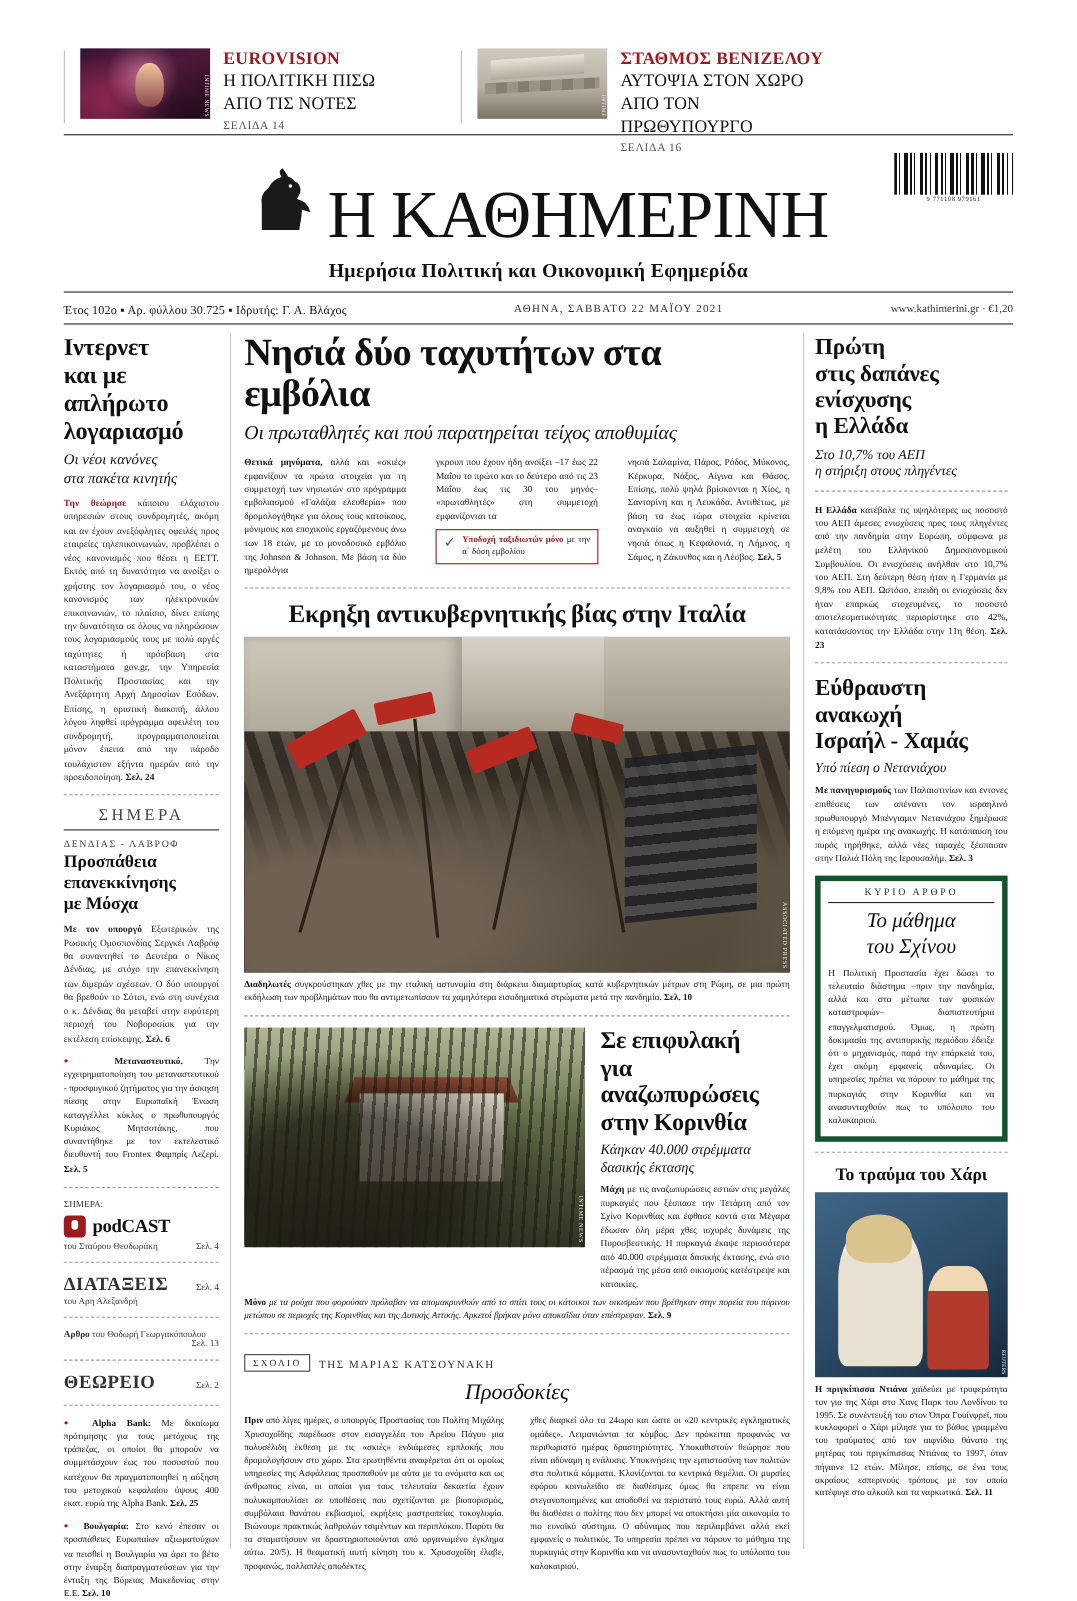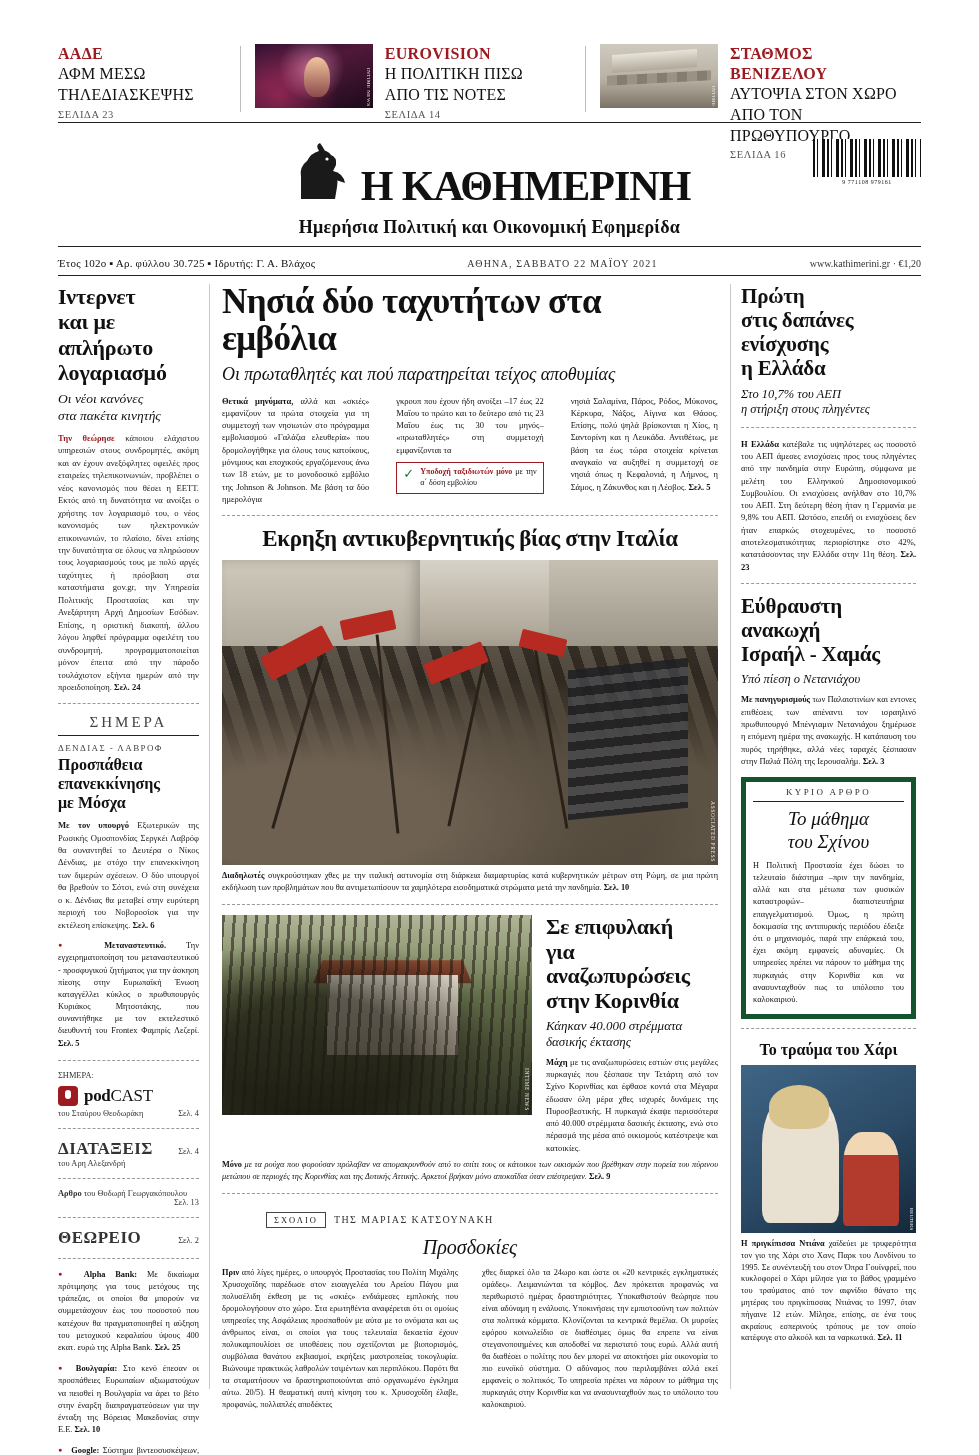--- a/index.html
+++ b/index.html
@@ -48,27 +48,27 @@
     content:""; position:absolute; left:10%; top:12%; width:72%; height:28%;
     background:linear-gradient(180deg,#e8e3d8,#b0a99b); transform:skewY(-4deg);
   }
   .thumb-caption { position:absolute; right:2px; bottom:2px; font-size:5px; color:#efefef; letter-spacing:.5px; writing-mode:vertical-rl; }
 
   
   .rule { border-top:1px solid #222; }
   .masthead { position:relative; text-align:center; padding-top:14px; }
   .logo-row { display:flex; align-items:center; justify-content:center; gap:14px; }
   .sphinx { width:58px; height:62px; position:relative; flex:0 0 58px; }
-  .nameplate { font-family:"Liberation Serif", serif; font-weight:bold; font-size:42px; letter-spacing:-1px; line-height:1;margin-top:28px; }
+  .nameplate { font-family:"Liberation Serif", serif; font-weight:normal; font-size:61px; letter-spacing:-1px; line-height:1;margin-top:28px; }
   .barcode { position:absolute; right:0; top:16px; width:108px; height:46px; }
   .barcode .bars { width:100%; height:38px; background:
     repeating-linear-gradient(90deg,#111 0 2px, #fff 2px 4px, #111 4px 5px, #fff 5px 9px, #111 9px 12px, #fff 12px 14px); }
   .barcode .num { font-size:6px; letter-spacing:.5px; text-align:center; color:#222; margin-top:2px; }
   .subtitle { font-size:18px; margin-top:10px; letter-spacing:.3px;font-weight:bold; }
-  .infoline { display:flex; align-items:flex-end; justify-content:space-between; font-size:11px; margin-top:10px; padding-bottom:6px; }
+  .infoline { display:flex; align-items:flex-start; justify-content:space-between; font-size:11px; margin-top:10px; padding-bottom:6px; }
   .infoline .left { letter-spacing:.2px; }
   .infoline .center { letter-spacing:1.2px; font-size:10px; color:#333; }
   .infoline .right { font-size:10px; color:#333; }
 
   
   .grid { display:flex; margin-top:8px; height:1105px; }
   .col-left { width:152px; flex:0 0 152px; padding-right:10px; border-right:1px solid #c9c9c9; }
   .col-mid { width:520px; flex:0 0 520px; padding:0 12px; }
   .col-right { width:186px; flex:0 0 186px; padding-left:10px; border-left:1px solid #c9c9c9; }
 
@@ -169,21 +169,21 @@
     transform: perspective(60px) rotateX(18deg);
   }
   .photo-fire .smoke {
     position:absolute; left:0; top:0; width:100%; height:40%;
     background:linear-gradient(180deg, rgba(220,215,200,.45), transparent);
   }
   .side-title { font-size:22px; line-height:1.12; font-weight:bold; letter-spacing:-.3px; }
   .side-sub { font-style:italic; font-size:13px; margin-top:5px; line-height:1.2; }
   .side-body { font-size:8.5px; line-height:1.45; text-align:justify; margin-top:6px; }
 
-  .commentary-head { display:flex; align-items:center; gap:8px; margin-top:12px; padding-top:6px;margin-left:44px; }
+  .commentary-head { display:flex; align-items:flex-end; gap:8px; margin-top:12px; padding-top:6px; }
   .sxolio { border:1px solid #444; font-size:8.5px; letter-spacing:2px; padding:2px 7px; color:#222; }
   .byline { font-size:10px; letter-spacing:1.4px; color:#333; }
   .comm-title { text-align:center; font-size:20px; font-style:italic; margin:8px 0 8px; }
   .comm-cols { display:flex; gap:24px; }
   .comm-cols .c { flex:1; font-size:8.3px; line-height:1.45; text-align:justify; }
 
   
   .r-title { font-size:21px; line-height:1.15; font-weight:bold; letter-spacing:-.2px; }
   .r-sub { font-style:italic; font-size:12.5px; margin-top:6px; line-height:1.2; }
   .r-body { font-size:8.5px; line-height:1.45; text-align:justify; margin-top:6px; }
@@ -203,26 +203,20 @@
   .hari-cap { font-size:8.3px; line-height:1.42; margin-top:5px; text-align:justify; }
   .hari-cap b { font-weight:bold; }
   .mini-dashed { border-top:1px dashed #999; margin:9px 0; }
 </style>
 </head>
 <body>
 
 <div class="page">
 
   <div class="promo">
-    <div class="promo-col first">
-      <div class="promo-kicker">ΑΑΔΕ</div>
-      <div class="promo-title" style="white-space:pre-line">ΑΦΜ ΜΕΣΩ
-ΤΗΛΕΔΙΑΣΚΕΨΗΣ</div>
-      <div class="promo-page">ΣΕΛΙΔΑ 23</div>
-    </div>
     <div class="promo-sep"></div>
     <div class="promo-col mid">
       <div class="promo-thumb thumb-euro">
         <div class="thumb-caption">INTIME NEWS</div>
       </div>
       <div>
         <div class="promo-kicker">EUROVISION</div>
         <div class="promo-title" style="white-space:pre-line">Η ΠΟΛΙΤΙΚΗ ΠΙΣΩ
 ΑΠΟ ΤΙΣ ΝΟΤΕΣ</div>
         <div class="promo-page">ΣΕΛΙΔΑ 14</div>
@@ -303,21 +297,21 @@
         <span>Την εγχειρηματοποίηση του μεταναστευτικού - προσφυγικού ζητήματος για την άσκηση πίεσης στην Ευρωπαϊκή Ένωση καταγγέλλει κύκλος ο πρωθυπουργός Κυριάκος Μητσοτάκης, που συναντήθηκε με τον εκτελεστικό διευθυντή του Frontex Φαμπρίς Λεζερί.</span>
         <b>Σελ. 5</b>
       </div>
 
       <div class="dashed"></div>
       <div class="small-caps-row">
           <span>ΣΗΜΕΡΑ:</span>
         </div>
       <div class="podcast-row">
         <div class="pod-ico"></div>
-        <div class="pod-text"><b>pod</b><span style="font-weight:normal">CAST</span></div>
+        <div class="pod-text"><b>pod</b><span style="font-weight:bold">CAST</span></div>
       </div>
       <div class="small-caps-row" style="margin-top:3px">
         <span>του Σταύρου Θεοδωράκη</span>
         <span class="seld">Σελ. 4</span>
       </div>
 
       <div class="dashed"></div>
       <div class="small-caps-row">
         <span class="big-word">ΔΙΑΤΑΞΕΙΣ</span>
         <span class="seld">Σελ. 4</span>

